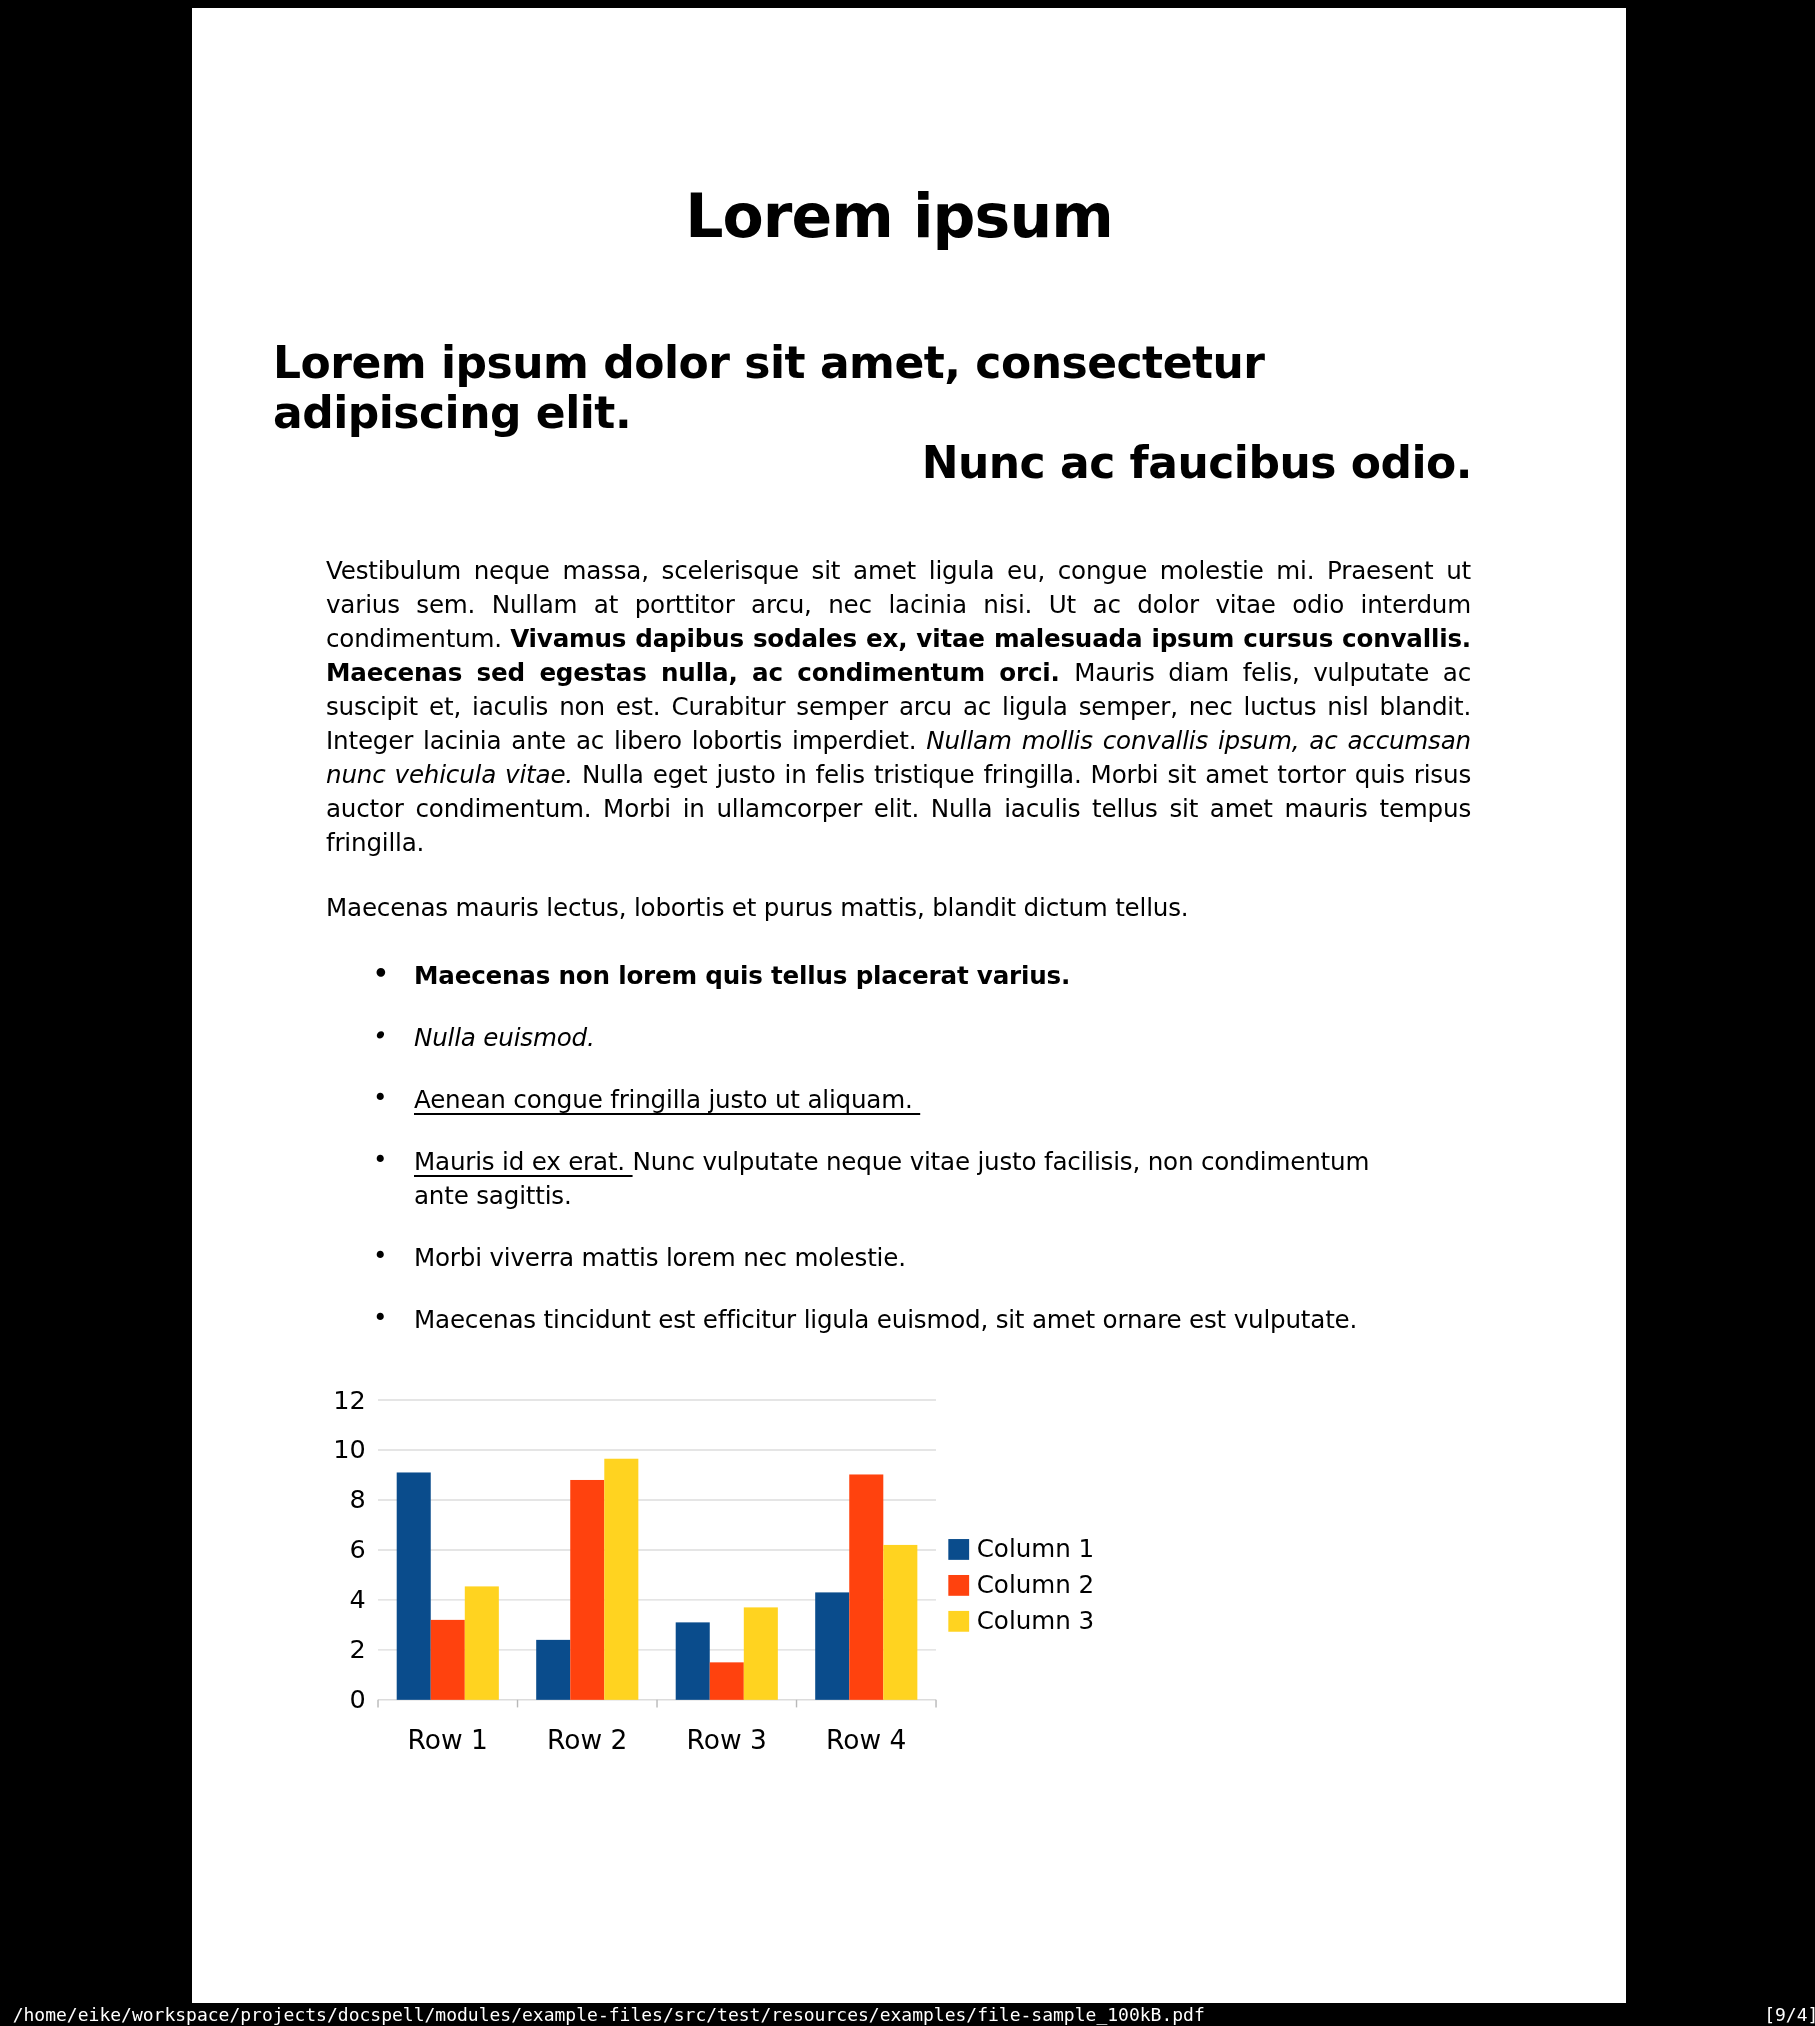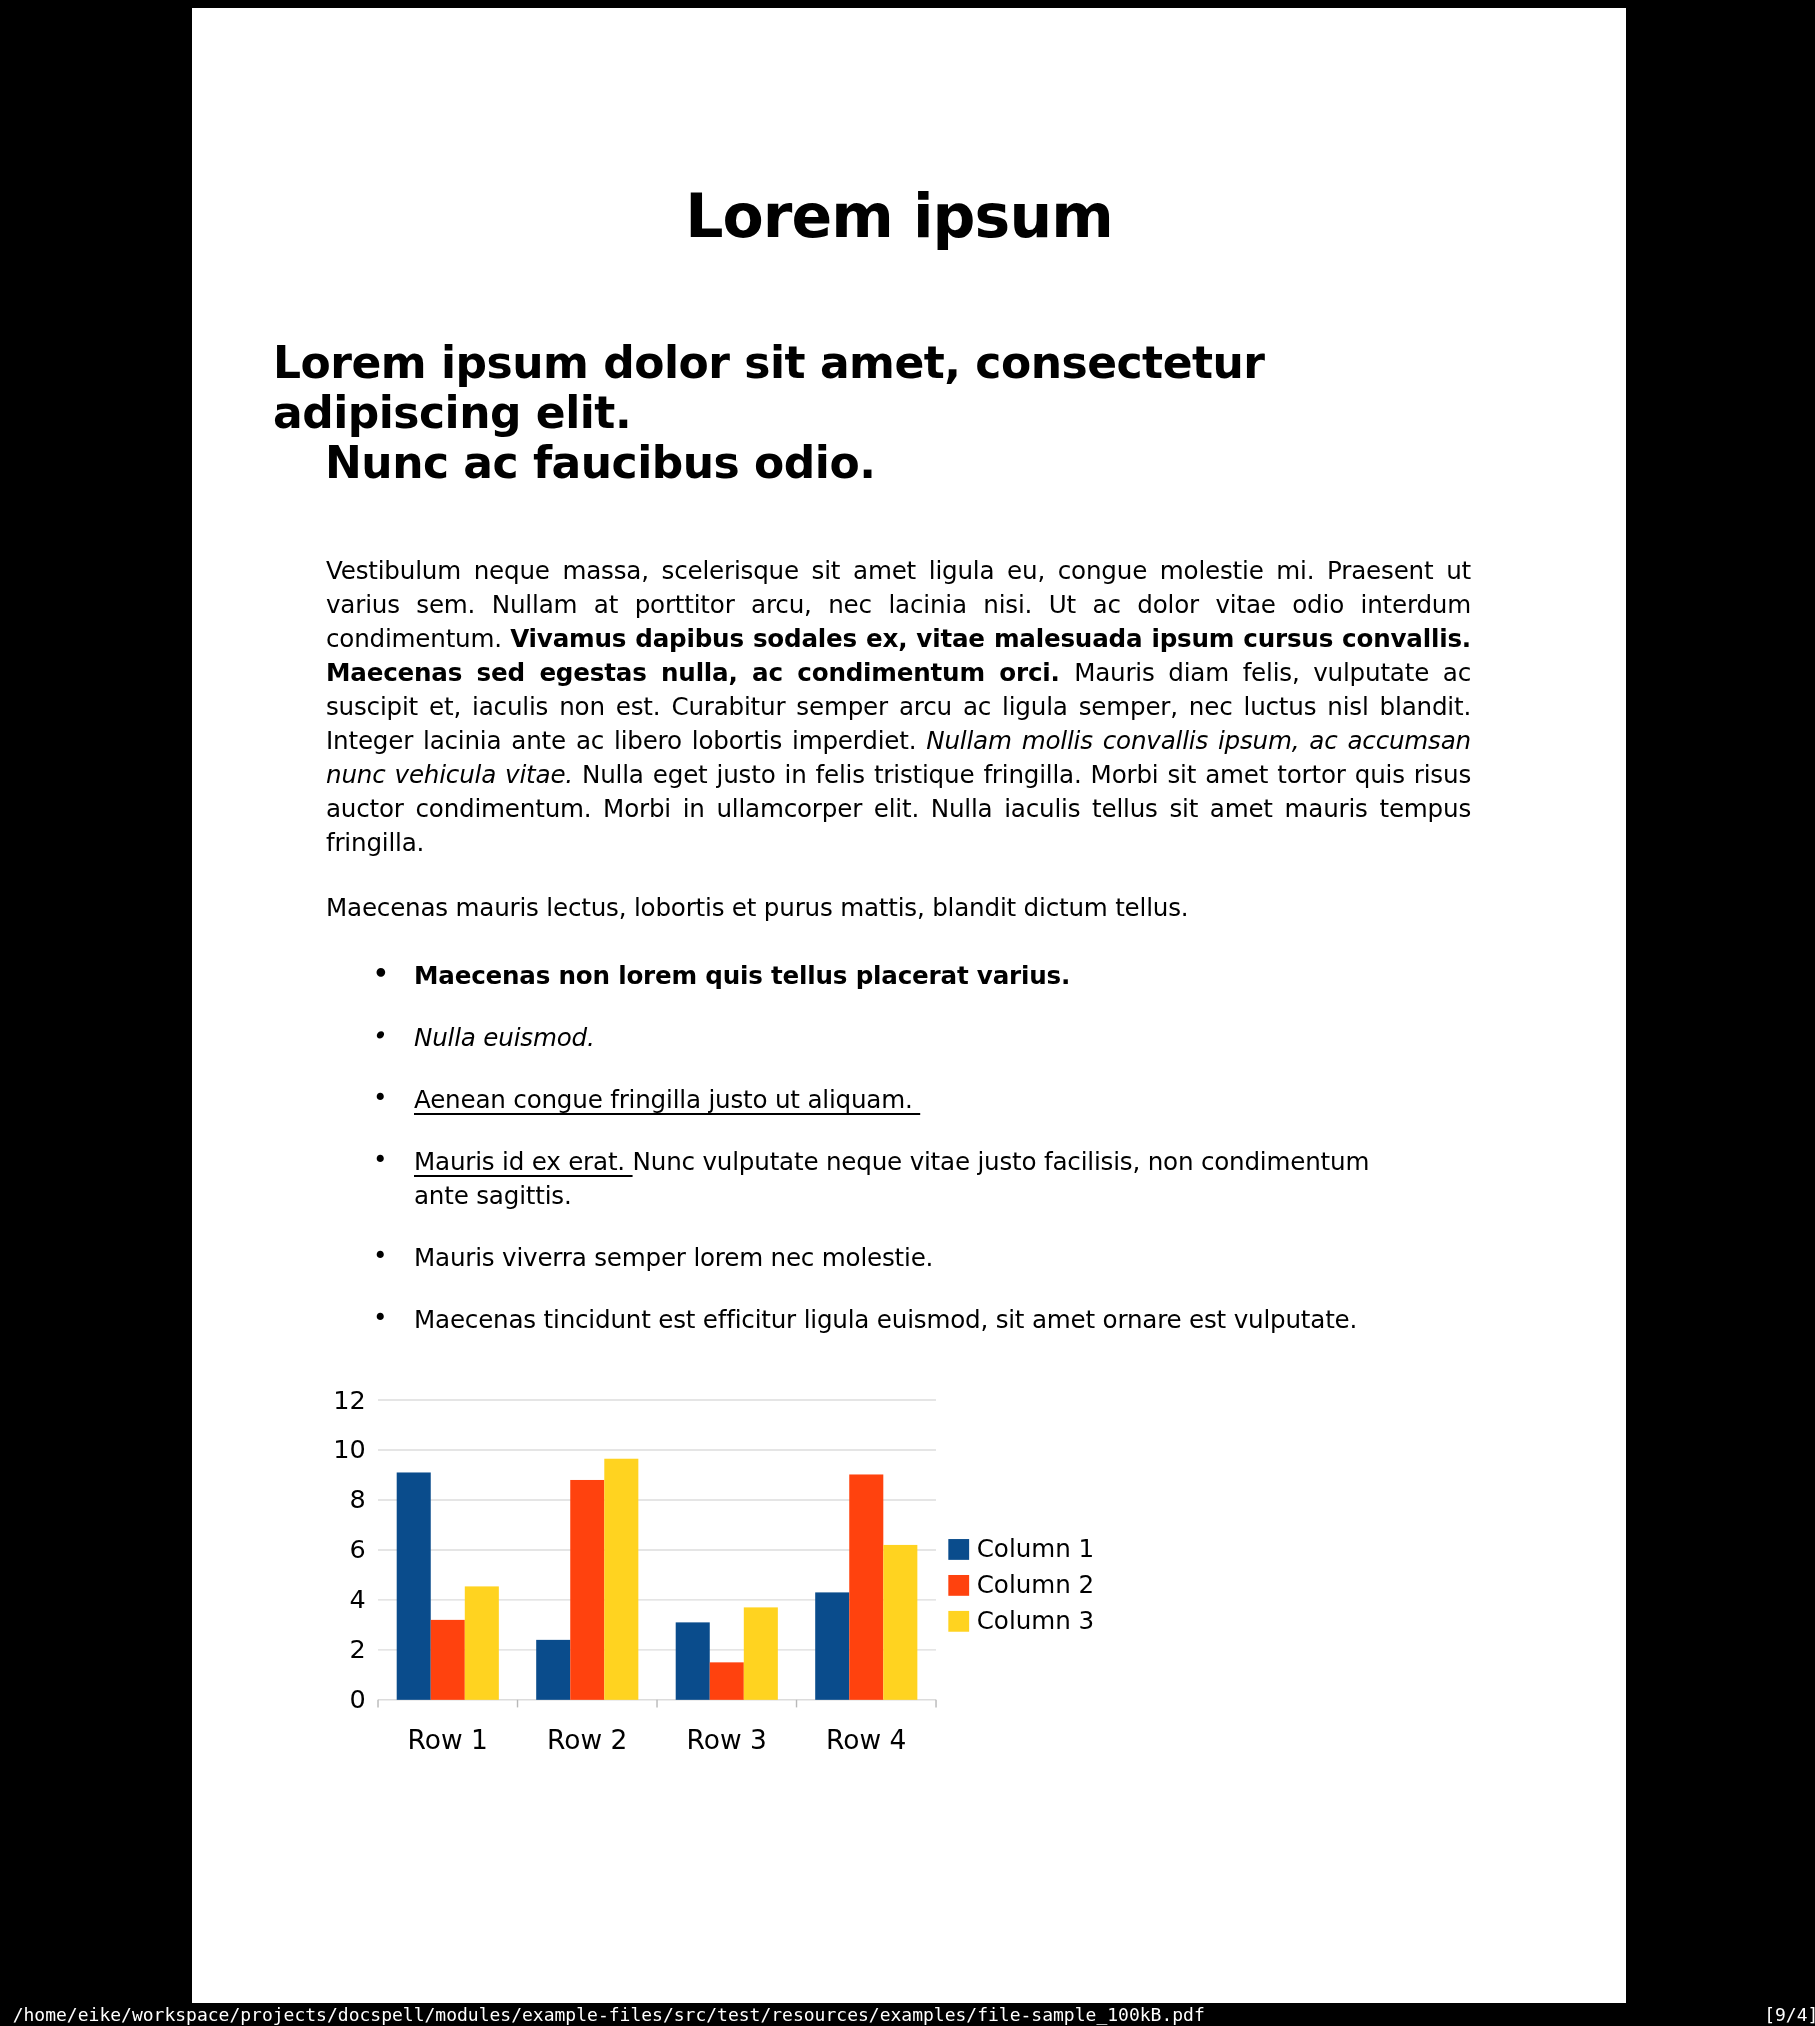--- a/index.html
+++ b/index.html
@@ -12,21 +12,21 @@
     position:absolute;left:192px;top:8px;width:1434px;height:2003px;background:#ffffff;
     box-sizing:border-box;padding:0 154px 0 134px;
   }
   .doc-title{
     margin:0;padding-top:178px;font-size:60px;line-height:60px;font-weight:700;
     text-align:center;letter-spacing:-0.9px;
   }
   .doc-heading{
     margin:92px 0 0 -53px;font-size:44px;line-height:50px;font-weight:700;letter-spacing:-0.5px;
   }
-  .doc-heading .hline2{display:block;padding-left:52px;}
+  .doc-heading .hline2{display:block;padding-left:52px;text-align:right;}
   .para1{
     margin:66px 0 0 0;width:1145px;font-size:24.6px;line-height:34px;
     text-align:justify;letter-spacing:-0.2px;
   }
   .para2{margin:31px 0 0 0;width:1145px;font-size:24.6px;line-height:34px;letter-spacing:-0.2px;}
   ul.bullets{
     list-style:none;margin:34px 0 0 0;padding:0 0 0 47px;width:1057px;
     font-size:24.6px;line-height:34px;letter-spacing:-0.2px;
   }
   ul.bullets li{position:relative;padding-left:41px;margin-bottom:28px;}
@@ -55,21 +55,21 @@
 
     <p class="para1"><span>Vestibulum neque massa, scelerisque sit amet ligula eu, congue molestie mi. Praesent ut varius sem. Nullam at porttitor arcu, nec lacinia nisi. Ut ac dolor vitae odio interdum condimentum. </span><b>Vivamus dapibus sodales ex, vitae malesuada ipsum cursus convallis. Maecenas sed egestas nulla, ac condimentum orci. </b><span>Mauris diam felis, vulputate ac suscipit et, iaculis non est. Curabitur semper arcu ac ligula semper, nec luctus nisl blandit. Integer lacinia ante ac libero lobortis imperdiet. </span><i>Nullam mollis convallis ipsum, ac accumsan nunc vehicula vitae. </i><span>Nulla eget justo in felis tristique fringilla. Morbi sit amet tortor quis risus auctor condimentum. Morbi in ullamcorper elit. Nulla iaculis tellus sit amet mauris tempus fringilla.</span></p>
 
     <p class="para2">Maecenas mauris lectus, lobortis et purus mattis, blandit dictum tellus.</p>
 
     <ul class="bullets">
       <li class="b-bold"><span class="marker">•</span><span>Maecenas non lorem quis tellus placerat varius.</span></li>
       <li class="b-italic"><span class="marker">•</span><span>Nulla euismod.</span></li>
       <li><span class="marker">•</span><span class="u">Aenean congue fringilla justo ut aliquam.&nbsp;</span></li>
       <li><span class="marker">•</span><span class="u">Mauris id ex erat.&nbsp;</span><span>Nunc vulputate neque vitae justo facilisis, non condimentum ante sagittis.</span></li>
-      <li><span class="marker">•</span><span>Mauris viverra semper lorem nec molestie.</span></li>
+      <li><span class="marker">•</span><span>Morbi viverra mattis lorem nec molestie.</span></li>
       <li><span class="marker">•</span><span>Maecenas tincidunt est efficitur ligula euismod, sit amet ornare est vulputate.</span></li>
     </ul>
 
     <div class="chart-wrap">
       <svg id="chart-svg" width="785" height="407" viewBox="0 0 830 430">
           <line x1="55" y1="338" x2="645" y2="338" stroke="#DCDCDC" stroke-width="1.5"></line>
           <text x="42" y="347" text-anchor="end" font-size="27" font-family="DejaVu Sans, sans-serif" fill="#000000">0</text>
           <line x1="55" y1="285.1666666666667" x2="645" y2="285.1666666666667" stroke="#DCDCDC" stroke-width="1.5"></line>
           <text x="42" y="294.1666666666667" text-anchor="end" font-size="27" font-family="DejaVu Sans, sans-serif" fill="#000000">2</text>
           <line x1="55" y1="232.33333333333334" x2="645" y2="232.33333333333334" stroke="#DCDCDC" stroke-width="1.5"></line>

